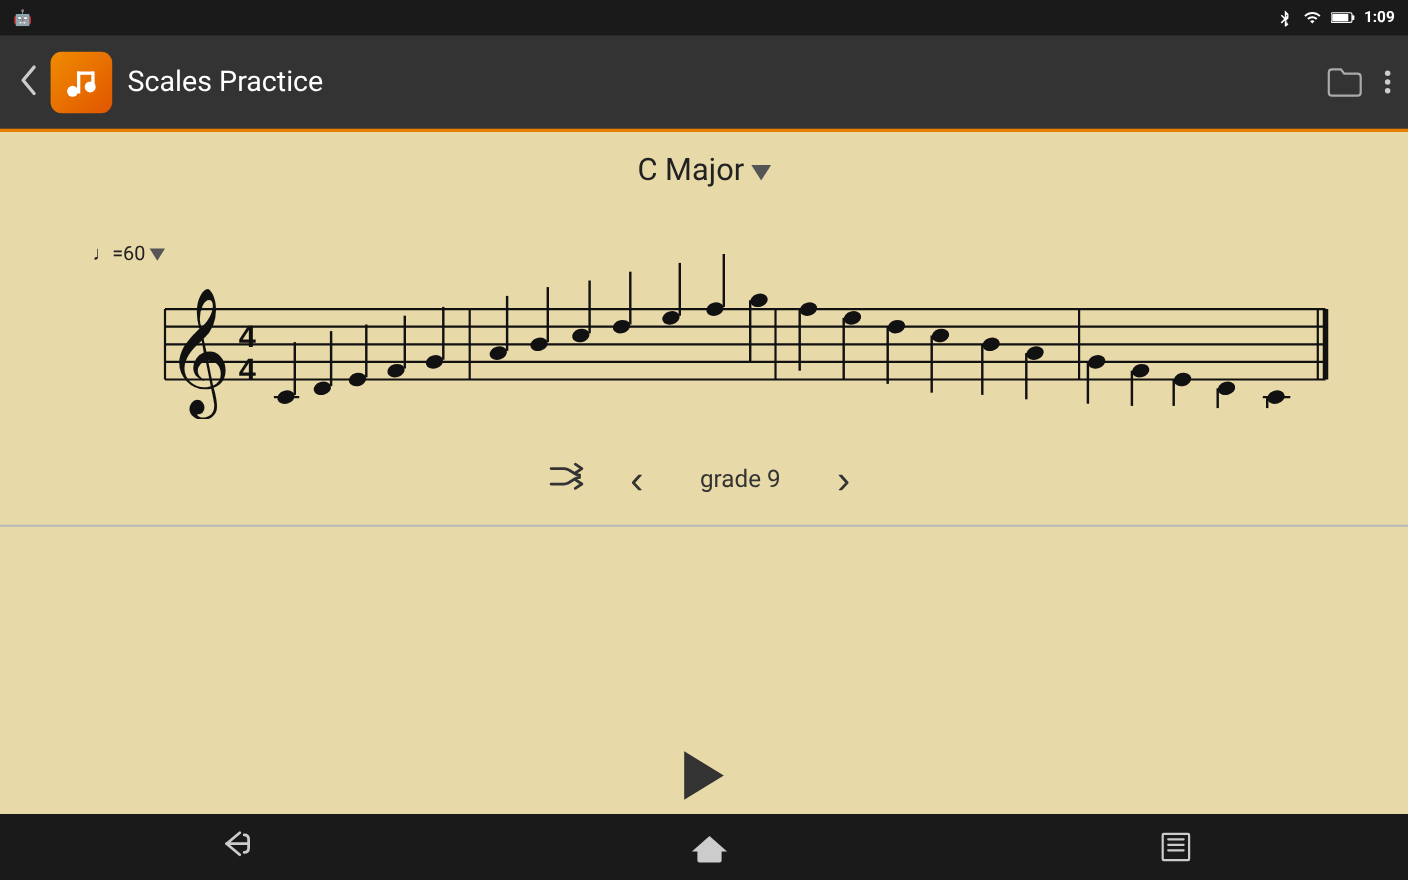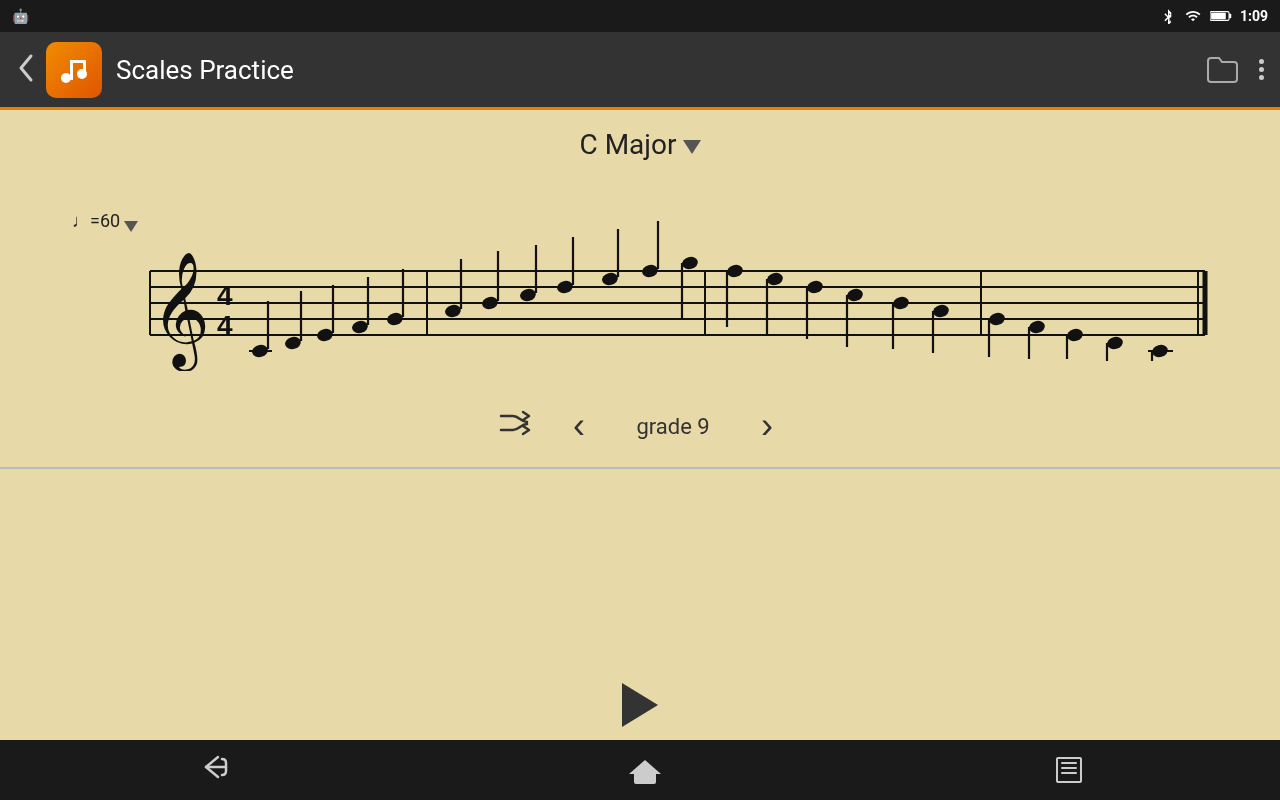--- a/index.html
+++ b/index.html
@@ -33,21 +33,21 @@
       color: #aaa;
       font-size: 14px;
       position: absolute;
       left: 12px;
       top: 8px;
     }
 
     
     #app-bar {
       background: #333333;
-      height: 78px;
+      height: 88px;
       display: flex;
       align-items: center;
       padding: 0 16px;
       border-bottom: 3px solid #e67e00;
       flex-shrink: 0;
       position: relative;
     }
     #app-icon {
       width: 56px;
       height: 56px;
@@ -119,24 +119,24 @@
       height: 0;
       border-left: 9px solid transparent;
       border-right: 9px solid transparent;
       border-top: 14px solid #555;
       margin-top: 4px;
     }
 
     
     #tempo-area {
       position: absolute;
-      left: 72px;
+      left: 84px;
       top: 100px;
       display: flex;
-      align-items: flex-end;
+      align-items: center;
       gap: 4px;
     }
     #tempo-text {
       font-size: 18px;
       color: #222;
     }
     .tempo-arrow {
       width: 0;
       height: 0;
       border-left: 7px solid transparent;

